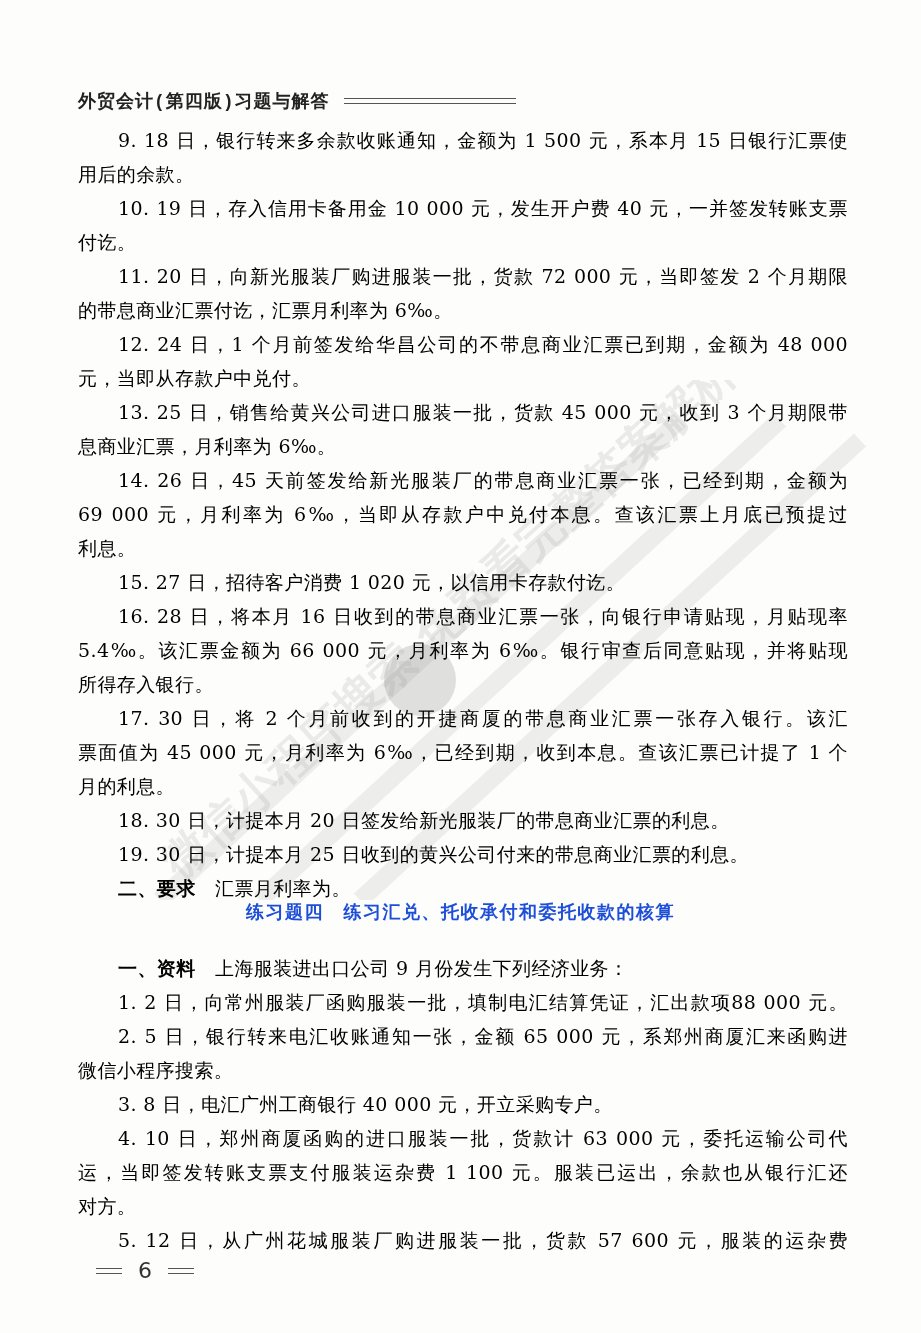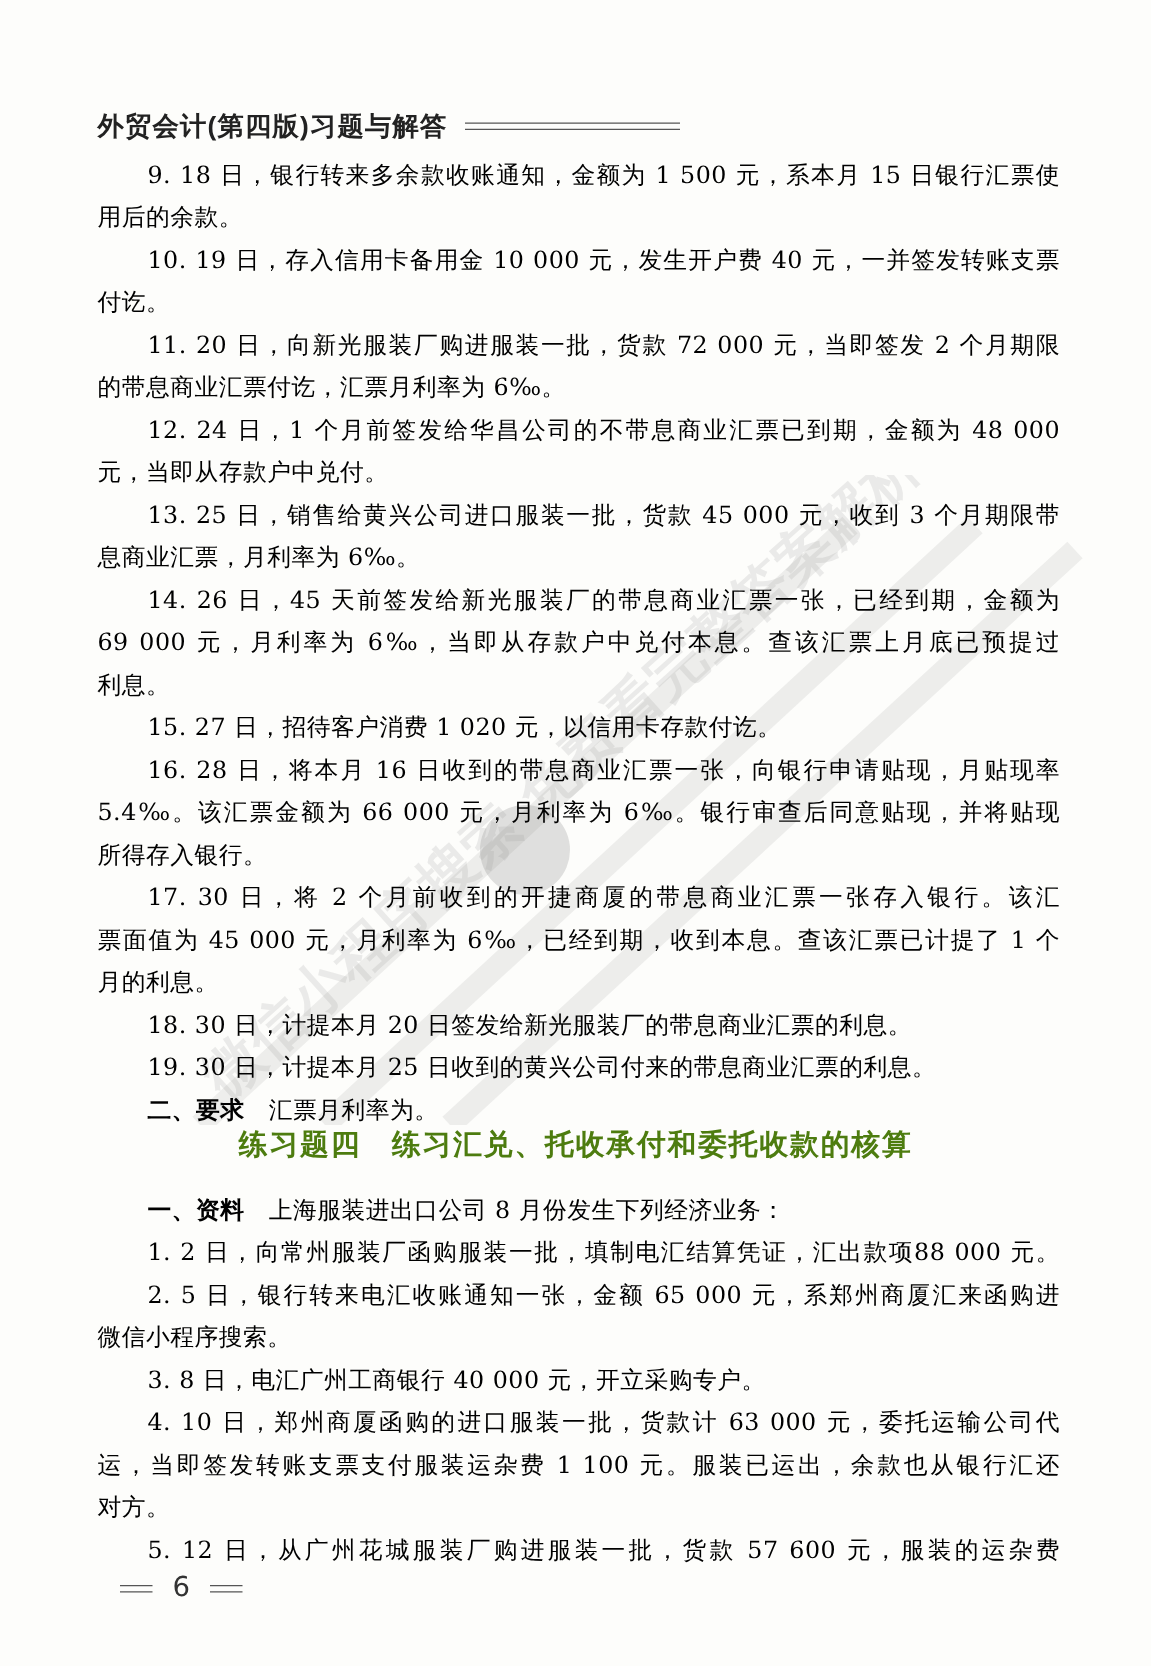--- a/index.html
+++ b/index.html
@@ -11,40 +11,40 @@
     }
     .watermark {
       position: absolute; left: 120px; top: 380px; width: 760px; height: 520px;
       pointer-events: none; z-index: 0;
     }
     .header {
       position: absolute; left: 78px; top: 88px; height: 26px;
       display: flex; align-items: center; z-index: 1;
     }
     .header .title {
-      font-family: Liberation Sans, sans-serif;
-      font-weight: bold; font-size: 21px; letter-spacing: 1px; color: #222;
+      font-family: Liberation Mono, monospace;
+      font-weight: bold; font-size: 18px; letter-spacing: 1px; color: #222;
     }
     .header .rule {
       margin-left: 14px; width: 172px; height: 4px;
       border-top: 1px solid #555; border-bottom: 1px solid #555;
     }
     .line {
       position: absolute; font-size: 19px; line-height: 28px; white-space: nowrap;
       letter-spacing: 0.4px; z-index: 1; color: #000000;
     }
     .indent { left: 118px; text-align: center; }
     .flush { left: 78px; }
     .just { width: 770px; text-align-last: justify; text-align: justify; }
     .just-i { width: 730px; text-align-last: justify; text-align: justify; }
     .bold { font-family: "DejaVu Sans", "Liberation Sans", sans-serif; font-weight: bold; }
     .section-title {
       position: absolute; left: 0; width: 921px; top: 896px; text-align: center;
       font-family: "DejaVu Serif", "Liberation Serif", serif; font-weight: bold;
-      font-size: 23px; letter-spacing: 1.5px; color: #4d7c0f; z-index: 1;
+      font-size: 18px; letter-spacing: 1.5px; color: #1d4ed8; z-index: 1;
     }
     .footer {
       position: absolute; left: 96px; top: 1258px; display: flex; align-items: center;
       z-index: 1;
     }
     .footer .dash { width: 26px; height: 4px; border-top: 1px solid #555; border-bottom: 1px solid #555; }
     .footer .num {
       font-family: "DejaVu Sans", "Liberation Sans", sans-serif;
       font-size: 22px; margin: 0 16px; color: #333;
     }
@@ -105,21 +105,21 @@
   <div class="line indent" style="top:840px">19. 30 日，计提本月 25 日收到的黄兴公司付来的带息商业汇票的利息。</div>
 </div>
 
 <div class="line indent" style="top:874px">
   <span class="bold">二、要求</span><span>　</span><span>汇票月利率为。</span>
 </div>
 
 <div class="section-title" style="top:900px">练习题四　练习汇兑、托收承付和委托收款的核算</div>
 
 <div class="line indent" style="top:954px">
-  <span class="bold">一、资料</span><span>　</span><span>上海服装进出口公司 8 月份发生下列经济业务：</span>
+  <span class="bold">一、资料</span><span>　</span><span>上海服装进出口公司 9 月份发生下列经济业务：</span>
 </div>
 
 <div>
   <div class="line indent just-i" style="top:988px">1. 2 日，向常州服装厂函购服装一批，填制电汇结算凭证，汇出款项88 000 元。</div>
   <div class="line indent just-i" style="top:1022px">2. 5 日，银行转来电汇收账通知一张，金额 65 000 元，系郑州商厦汇来函购进</div>
   <div class="line flush" style="top:1056px">微信小程序搜索。</div>
   <div class="line indent" style="top:1090px">3. 8 日，电汇广州工商银行 40 000 元，开立采购专户。</div>
   <div class="line indent just-i" style="top:1124px">4. 10 日，郑州商厦函购的进口服装一批，货款计 63 000 元，委托运输公司代</div>
   <div class="line flush just" style="top:1158px">运，当即签发转账支票支付服装运杂费 1 100 元。服装已运出，余款也从银行汇还</div>
   <div class="line flush" style="top:1192px">对方。</div>

